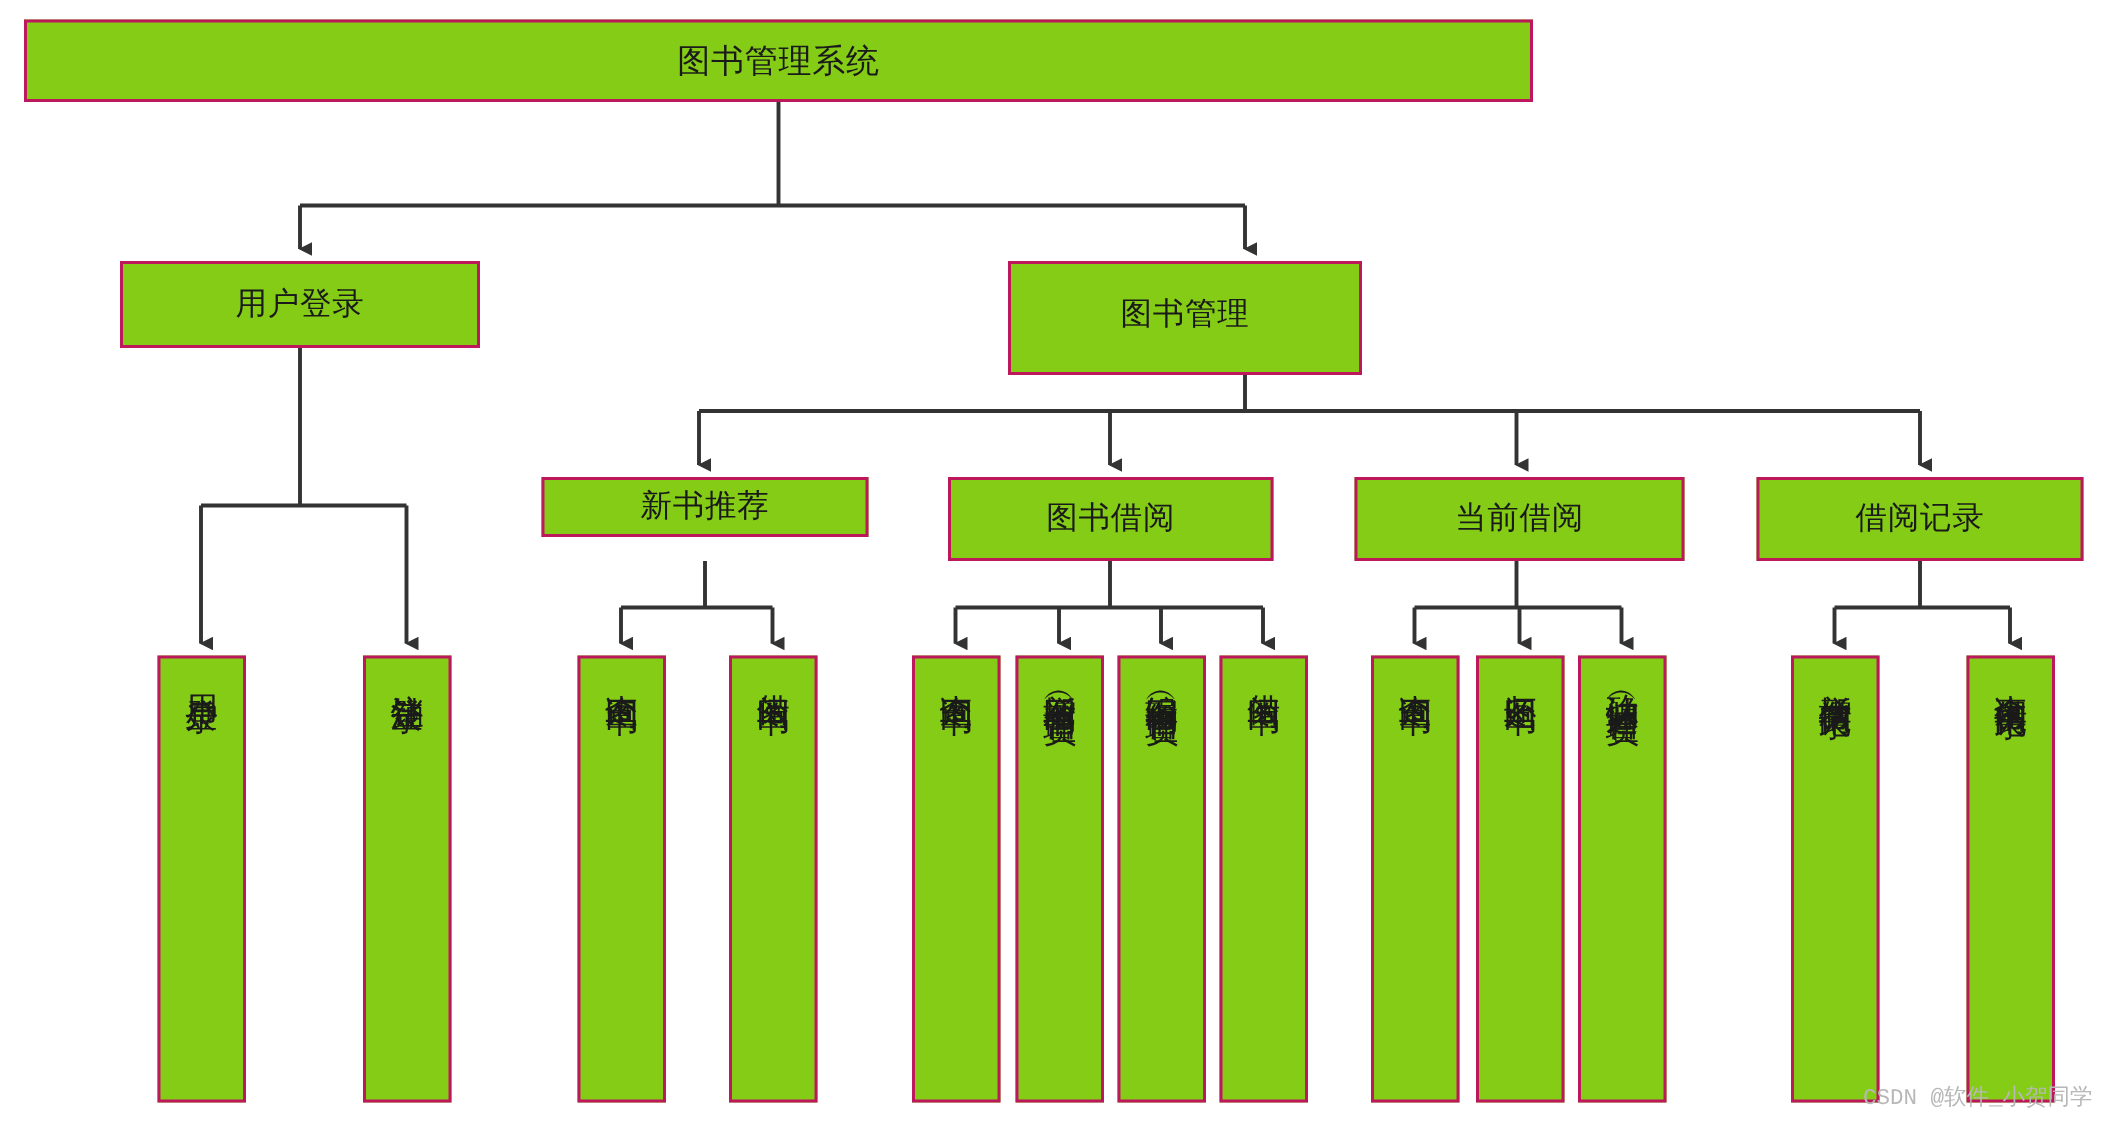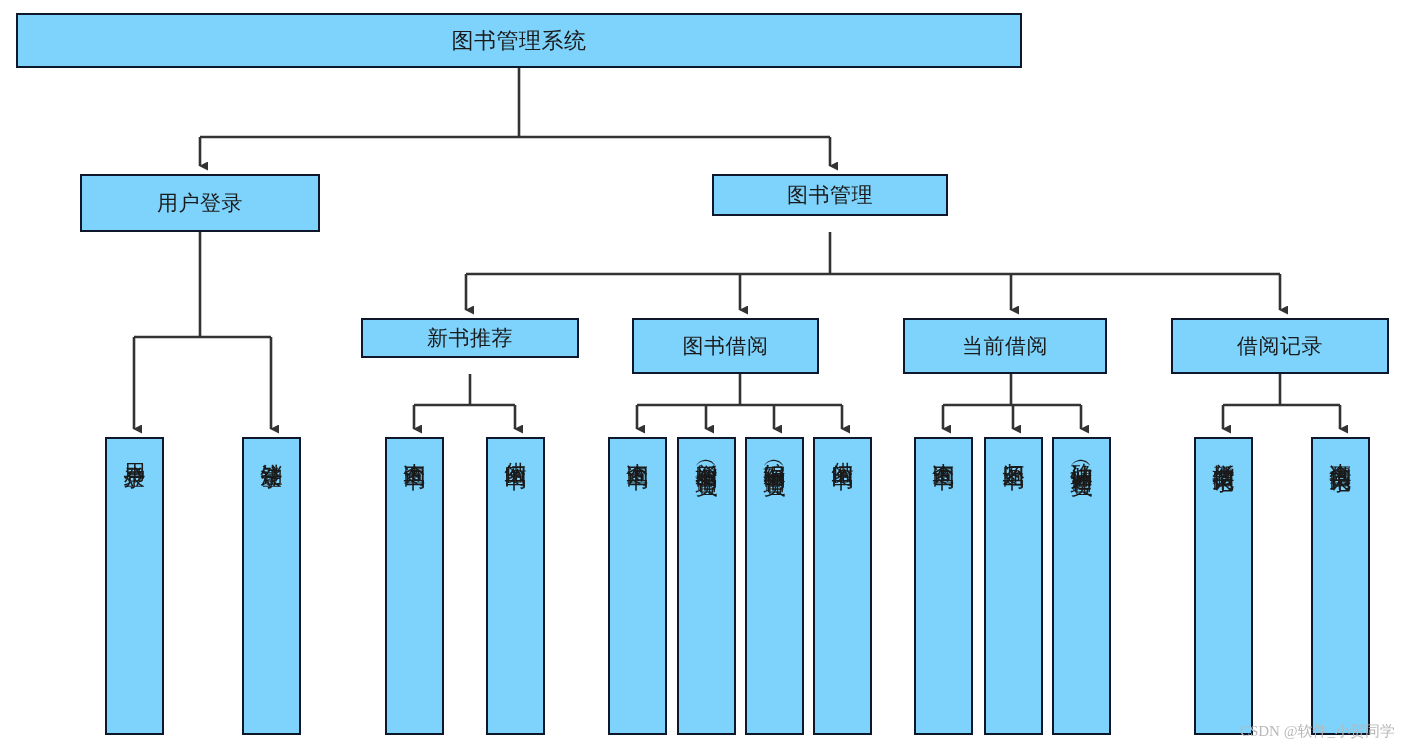--- a/index.html
+++ b/index.html
@@ -23,22 +23,22 @@
     position: absolute;
     left: 0;
     top: 0;
     width: 1405px;
     height: 747px;
     pointer-events: none;
   }
   .node {
     position: absolute;
     box-sizing: border-box;
-    background: #7dd3fc;
-    border: 2px solid #0f172a;
+    background: #84cc16;
+    border: 2px solid #be185d;
     display: flex;
     align-items: center;
     justify-content: center;
     text-align: center;
     color: #1a1a1a;
     z-index: 2;
   }
   .node .label {
     display: block;
     line-height: 1.18;
@@ -64,21 +64,21 @@
     white-space: nowrap;
   }
   .watermark {
     position: absolute;
     right: 10px;
     bottom: 6px;
     font-size: 15px;
     color: #b8b8b8;
     z-index: 5;
     white-space: nowrap;
-    font-family: Liberation Serif, serif;
+    font-family: Liberation Mono, monospace;
   }
 </style>
 </head>
 <body>
 
 <div id="diagram-root">
 
   <svg class="connectors" viewBox="0 0 1405 747">
     <defs>
       <marker id="arrowhead" markerWidth="9" markerHeight="9" refX="4.5" refY="8" orient="auto" markerUnits="userSpaceOnUse">
@@ -129,31 +129,31 @@
     </g>
   </svg>
 
   <div class="node root horizontal" style="left:16px; top:13px; width:1006px; height:55px;">
     <span class="label">图书管理系统</span>
   </div>
 
   <div class="node horizontal" style="left:80px; top:174px; width:240px; height:58px;">
     <span class="label">用户登录</span>
   </div>
-  <div class="node horizontal" style="left:712px; top:174px; width:236px; height:42px;">
+  <div class="node horizontal" style="left:672px; top:174px; width:236px; height:76px;font-family:Liberation Mono, monospace;">
     <span class="label">图书管理</span>
   </div>
 
   <div class="node horizontal" style="left:361px; top:318px; width:218px; height:40px;">
     <span class="label">新书推荐</span>
   </div>
-  <div class="node horizontal" style="left:632px; top:318px; width:187px; height:56px;align-items:center;">
+  <div class="node horizontal" style="left:632px; top:318px; width:217px; height:56px;align-items:center;">
     <span class="label">图书借阅</span>
   </div>
-  <div class="node horizontal" style="left:903px; top:318px; width:204px; height:56px;">
+  <div class="node horizontal" style="left:903px; top:318px; width:220px; height:56px;">
     <span class="label">当前借阅</span>
   </div>
   <div class="node horizontal" style="left:1171px; top:318px; width:218px; height:56px;justify-content:center;">
     <span class="label">借阅记录</span>
   </div>
 
   <div class="node vertical" style="left:105px; top:437px; width:59px; height:298px;">
     <span class="label">用户登录</span>
   </div>
   <div class="node vertical" style="left:242px; top:437px; width:59px; height:298px;">

